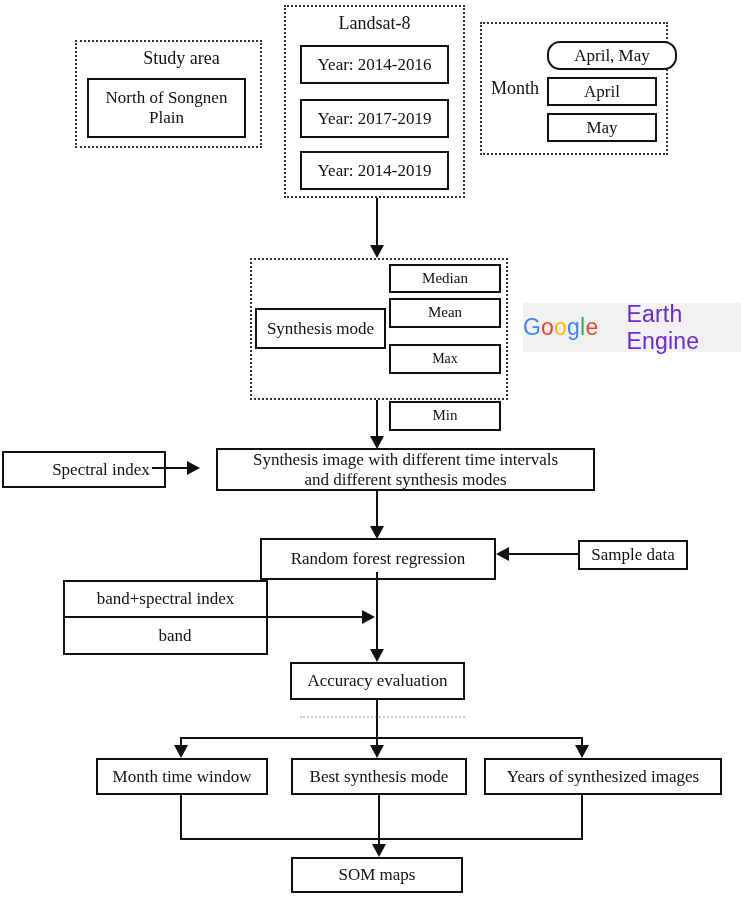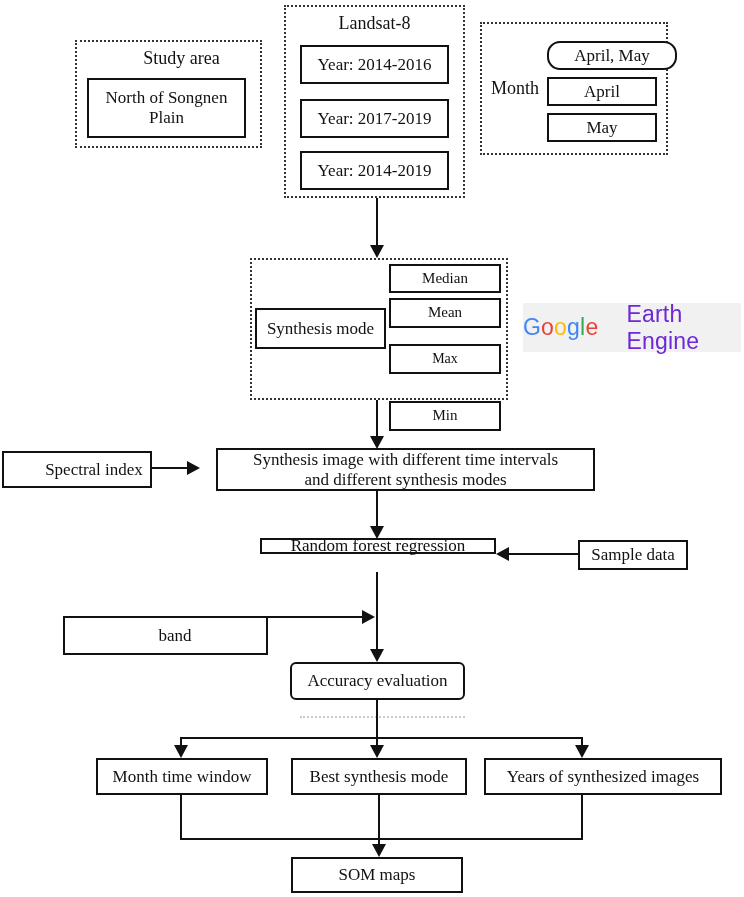--- a/index.html
+++ b/index.html
@@ -75,45 +75,46 @@
   <div class="box" style="left:389px;top:367px;width:112px;height:30px;font-size:15px;margin-top:34px;">Min</div>
 
   <div id="gee-logo">
     <span class="brand"><span class="gl0">G</span><span class="gl1">o</span><span class="gl2">o</span><span class="gl3">g</span><span class="gl4">l</span><span class="gl5">e</span></span>
     <span class="suffix">Earth Engine</span>
   </div>
 
   <div class="vline" style="left:376px;top:400px;height:37px;"></div>
   <div class="ah-down" style="left:370px;top:436px;"></div>
 
-  <div class="box" style="left:2px;top:451px;width:150px;height:37px;padding-left:34px;">Spectral index</div>
+  <div class="box" style="left:2px;top:451px;width:164px;height:37px;padding-left:34px;">Spectral index</div>
   <div class="hline" style="left:152px;top:467px;width:36px;"></div>
   <div class="ah-right" style="left:187px;top:461px;"></div>
 
   <div class="box two-line" style="left:200px;top:448px;width:379px;height:43px;margin-left:16px;">
     <span>Synthesis image with different time intervals</span>
     <span>and different synthesis modes</span>
   </div>
 
   <div class="vline" style="left:376px;top:491px;height:36px;"></div>
   <div class="ah-down" style="left:370px;top:526px;"></div>
 
-  <div class="box" style="left:260px;top:538px;width:236px;height:16px;">Random forest regression</div>
+  <div class="box" style="left:260px;top:538px;width:236px;height:42px;">Random forest regression</div>
   <div class="box" style="left:578px;top:540px;width:110px;height:30px;">Sample data</div>
   <div class="hline" style="left:509px;top:553px;width:69px;"></div>
   <div class="ah-left" style="left:496px;top:547px;"></div>
 
+  <div class="box" style="left:63px;top:580px;width:205px;height:38px;">band+spectral index</div>
   <div class="box" style="left:63px;top:616px;width:205px;height:39px;padding-left:19px;">band</div>
   <div class="hline" style="left:268px;top:616px;width:94px;"></div>
   <div class="ah-right" style="left:362px;top:610px;"></div>
 
   <div class="vline" style="left:376px;top:572px;height:78px;"></div>
   <div class="ah-down" style="left:370px;top:649px;"></div>
 
-  <div class="box" style="left:290px;top:662px;width:175px;height:38px;border-radius:6px;">Accuracy evaluation</div>
+  <div class="box" style="left:290px;top:662px;width:175px;height:38px;">Accuracy evaluation</div>
 
   <div class="dotsrow" style="left:300px;top:716px;width:165px;"></div>
 
   <div class="vline" style="left:376px;top:700px;height:40px;"></div>
   <div class="hline" style="left:180px;top:737px;width:403px;"></div>
   <div class="vline" style="left:180px;top:737px;height:10px;"></div>
   <div class="ah-down" style="left:174px;top:745px;"></div>
   <div class="vline" style="left:376px;top:737px;height:10px;"></div>
   <div class="ah-down" style="left:370px;top:745px;"></div>
   <div class="vline" style="left:581px;top:737px;height:10px;"></div>

